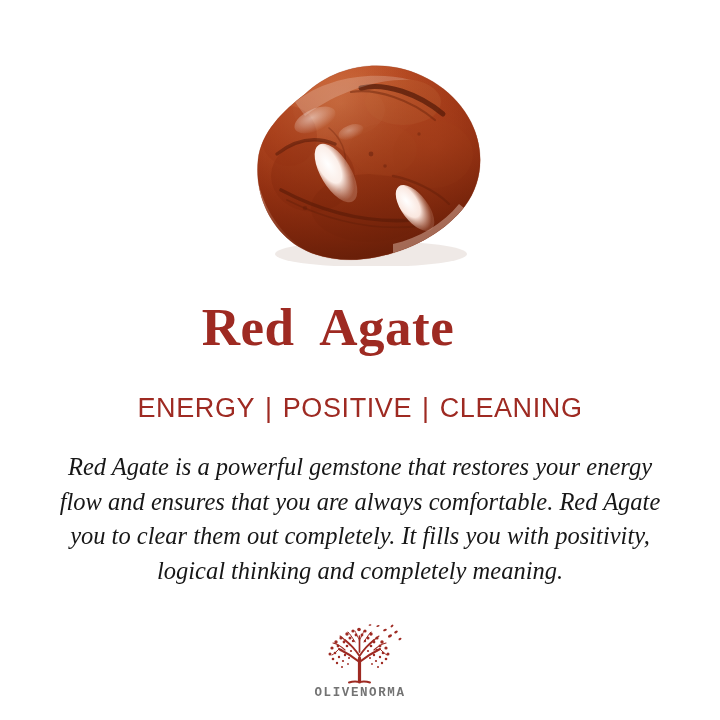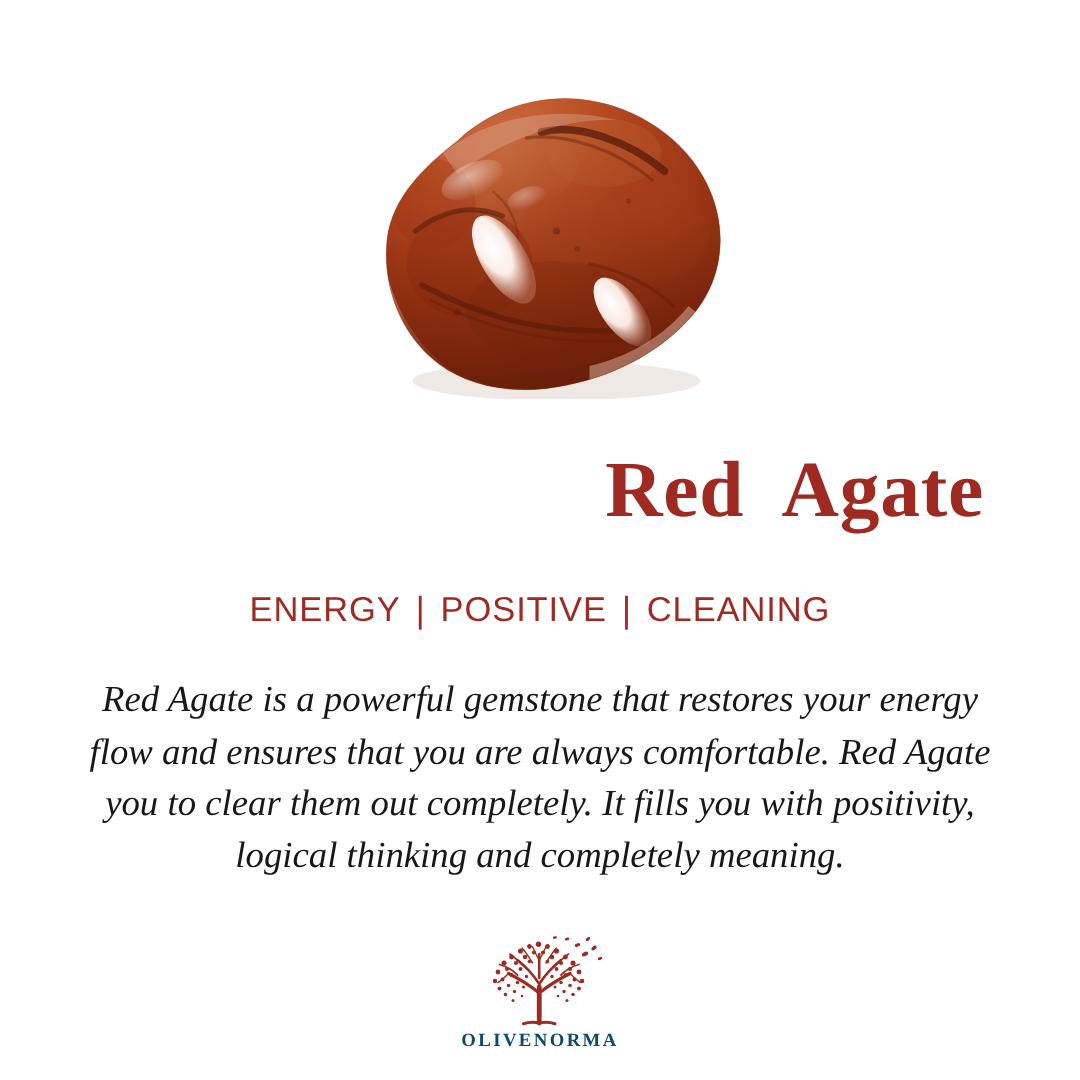--- a/index.html
+++ b/index.html
@@ -42,39 +42,39 @@
     height: 208px;
   }
   .stone-svg { display: block; width: 100%; height: 100%; }
 
   
   .title {
     position: absolute;
     top: 300px;
     left: 0;
     width: 656px;
-    text-align: right;
+    text-align: center;
     font-family: "Liberation Serif", serif;
     font-size: 53px;
     font-weight: 700;
     color: #9e2a22;
     letter-spacing: 0.5px;
     word-spacing: 14px;
     line-height: 1.05;
   }
 
   
   .subtitle {
     position: absolute;
     top: 393px;
     left: 0;
     width: 720px;
     text-align: center;
     font-family: "Liberation Sans", sans-serif;
-    font-size: 23px;
+    font-size: 27px;
     font-weight: 400;
     color: #9e2a22;
     letter-spacing: 0.6px;
     white-space: nowrap;
   }
   .subtitle .kw { display: inline-block; }
   .subtitle .sep {
     display: inline-block;
     color: #9e2a22;
     font-weight: 300;
@@ -103,25 +103,25 @@
     top: 622px;
     left: 0;
     width: 720px;
     display: flex;
     flex-direction: column;
     align-items: center;
   }
   .logo-mark { width: 92px; height: 62px; display: block; }
   .logo-word {
     margin-top: 2px;
-    font-family: Liberation Serif, serif;
+    font-family: Liberation Mono, monospace;
     font-size: 12.5px;
     font-weight: 700;
     letter-spacing: 1.6px;
-    color: #0c4a6e;
+    color: #737373;
   }
 </style>
 </head>
 <body>
 
 <div class="page">
 
   <div class="stone-area">
     <div class="stone-wrap">
       <svg class="stone-svg" viewBox="0 0 246 208" xmlns="http://www.w3.org/2000/svg">

